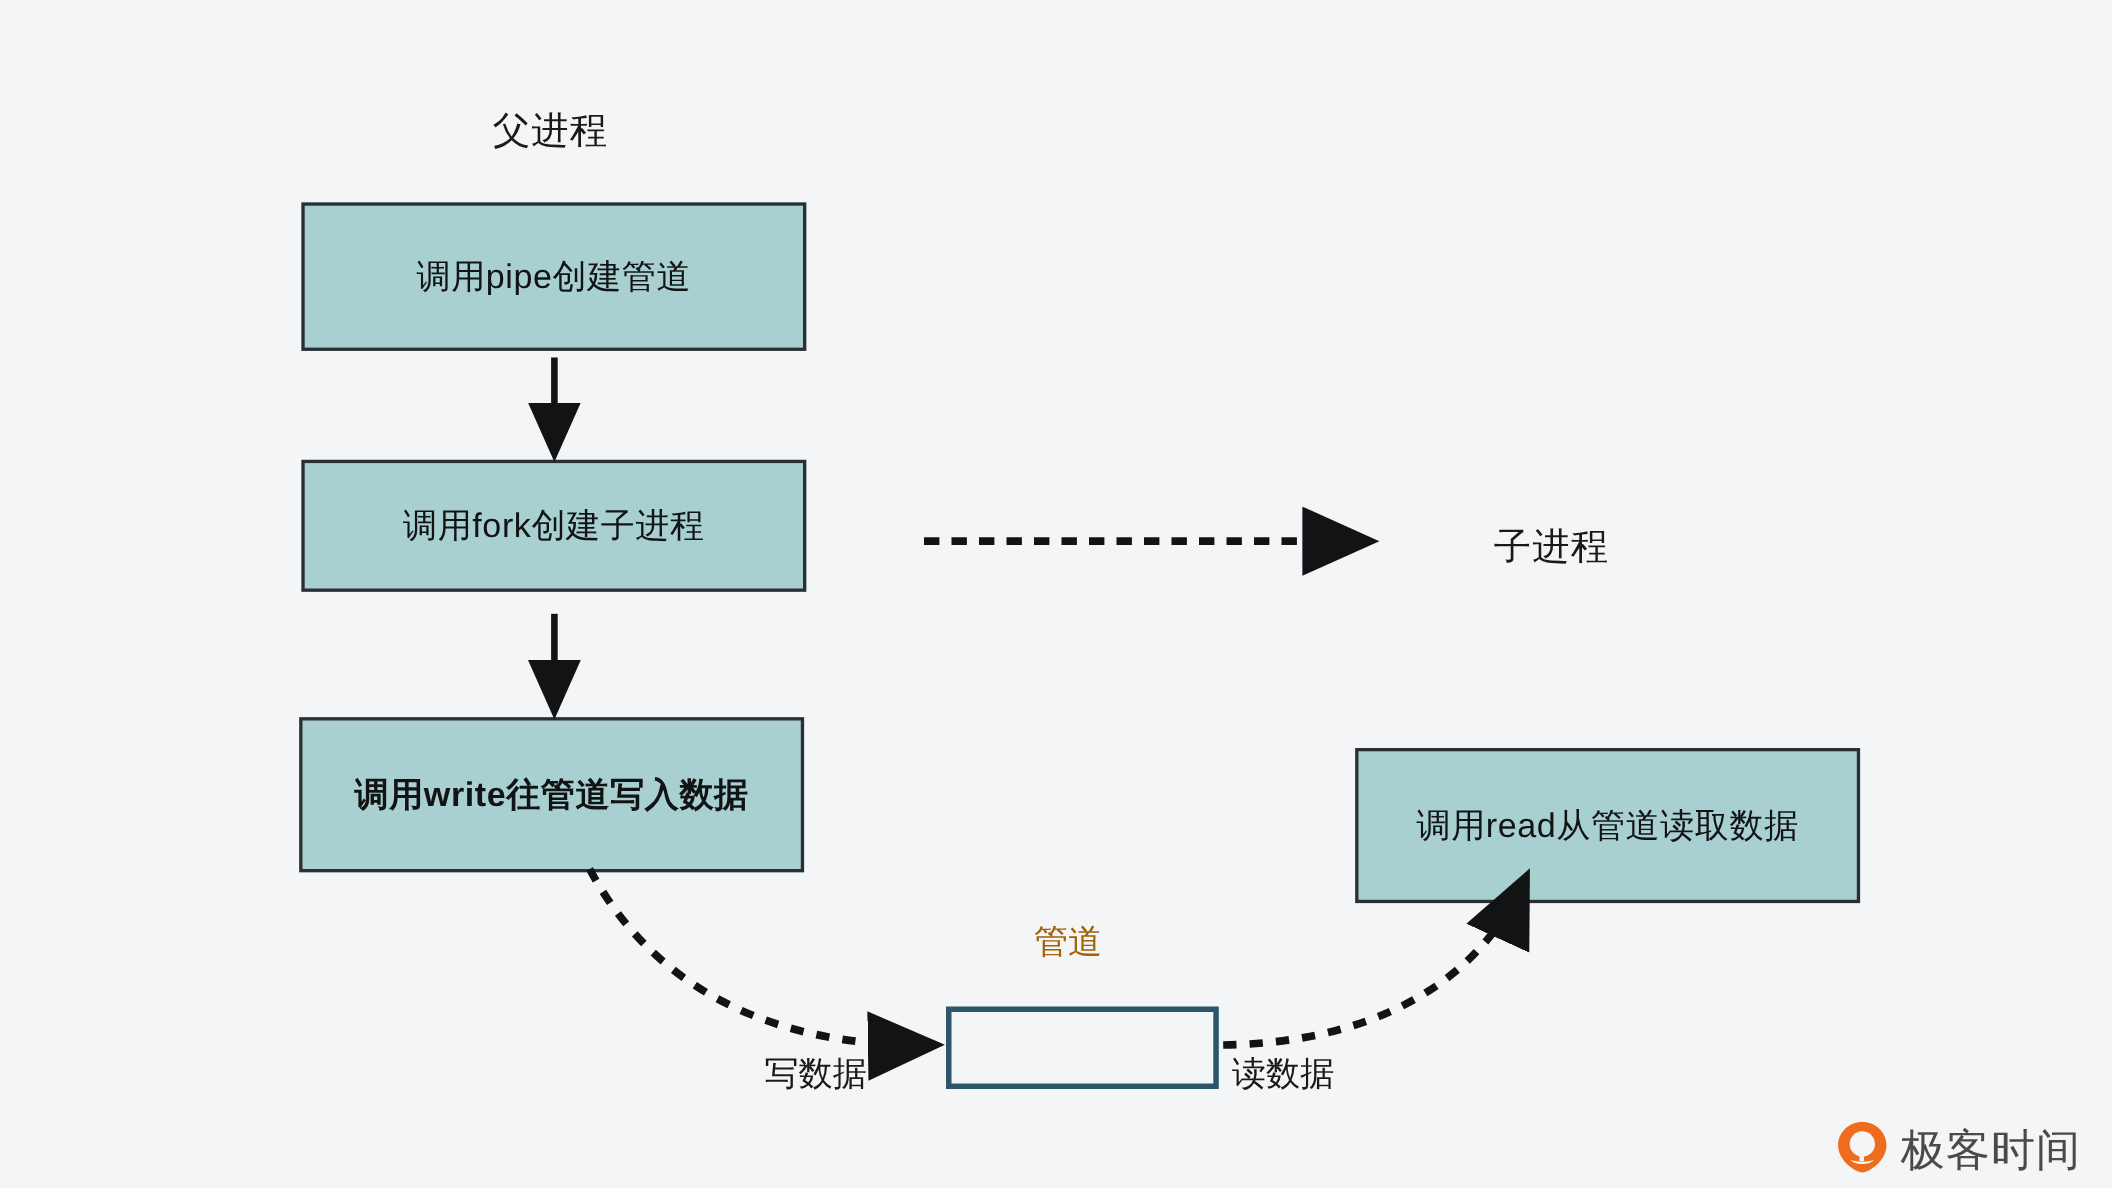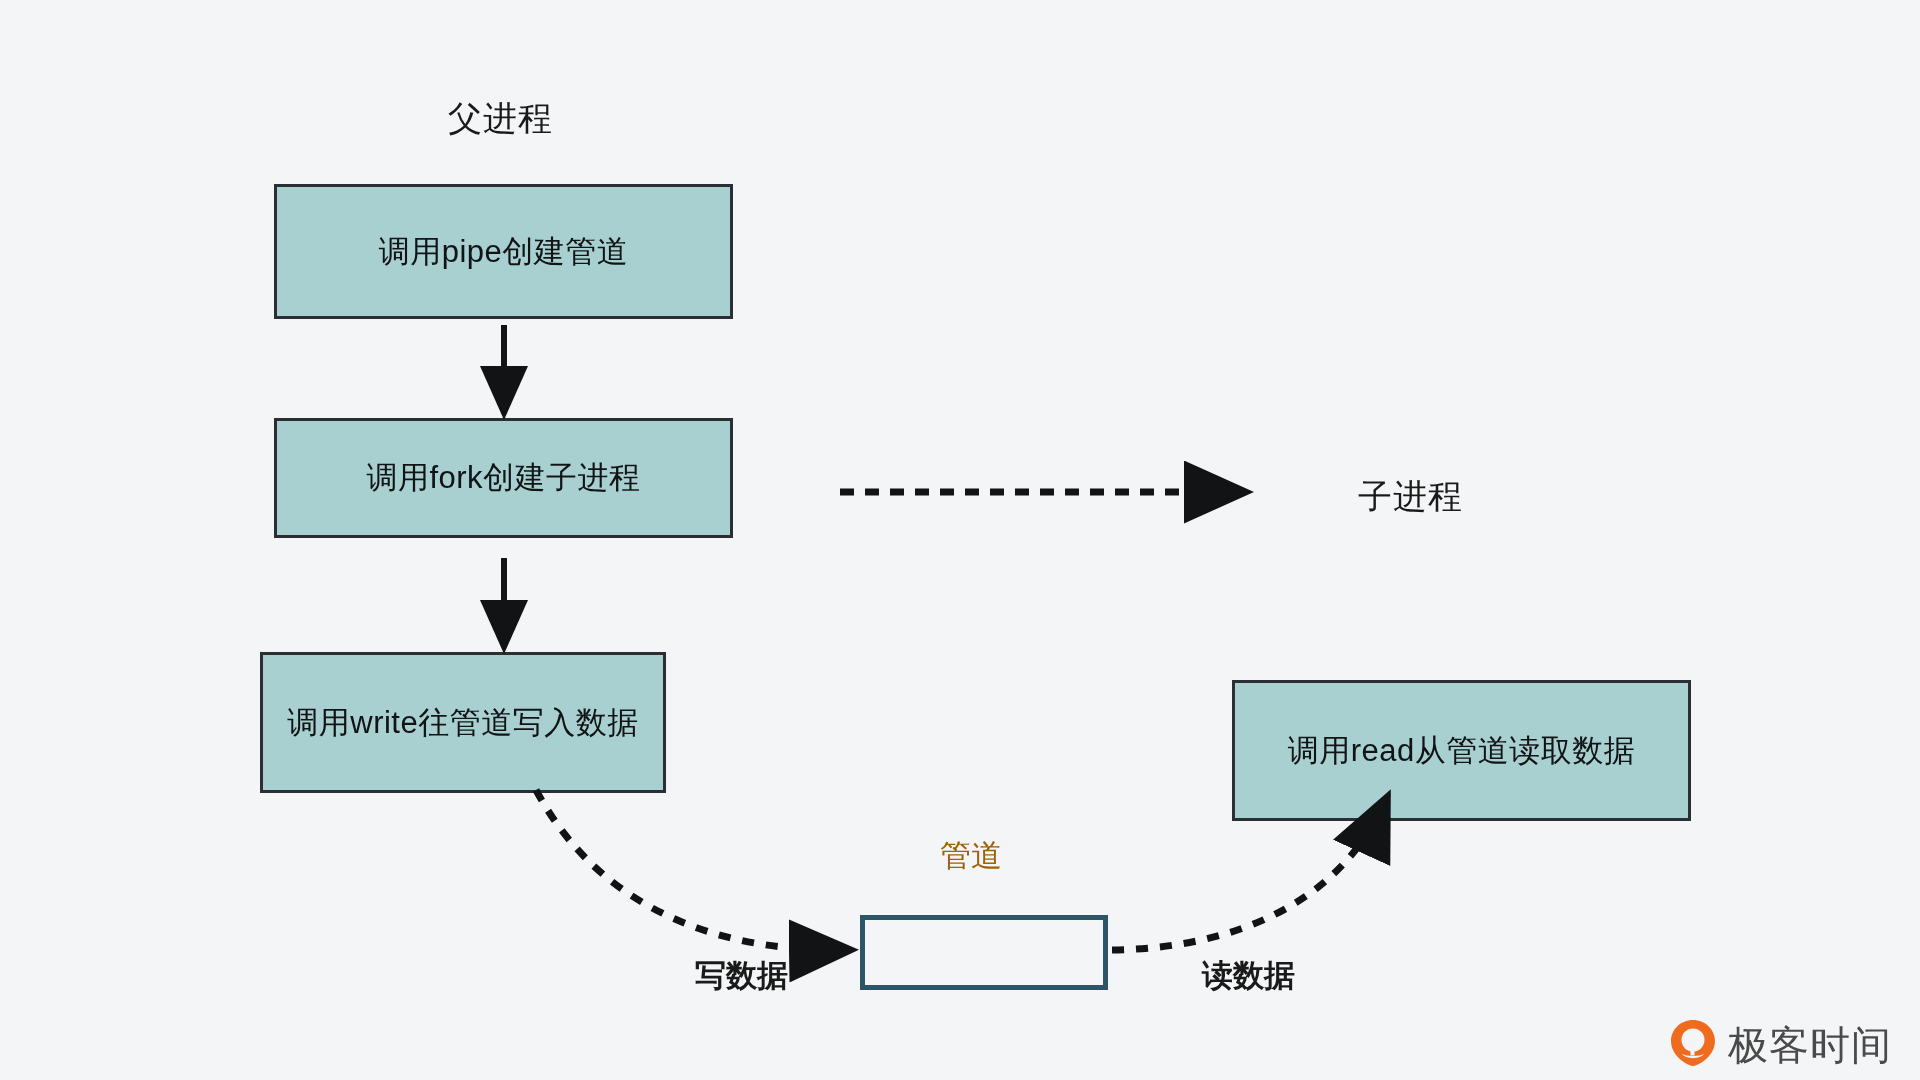--- a/index.html
+++ b/index.html
@@ -41,21 +41,21 @@
     display: flex;
     align-items: center;
     justify-content: center;
     color: #111315;
     font-size: 31px;
     letter-spacing: 0.5px;
     white-space: nowrap;
   }
   #box-pipe  { left: 274px; top: 184px; width: 459px; height: 135px; }
   #box-fork  { left: 274px; top: 418px; width: 459px; height: 120px; }
-  #box-write { left: 260px; top: 652px; width: 406px; height: 141px; }
+  #box-write { left: 272px; top: 652px; width: 459px; height: 141px; font-weight: bold; }
   #box-read  { left: 1232px; top: 652px; width: 459px; height: 141px; margin-top: 28px; }
 
   
   #pipe-rect {
     position: absolute;
     left: 860px;
     top: 915px;
     width: 248px;
     height: 75px;
     background: #f4f5f7;
@@ -70,24 +70,23 @@
     color: #a16207;
     white-space: nowrap;
   }
 
   
   .edge-label {
     position: absolute;
     font-size: 31px;
     color: #1a1a1a;
     white-space: nowrap;
-    font-weight: bold;
   }
   #label-write-data { left: 695px; top: 955px; }
-  #label-read-data  { left: 1202px; top: 955px; }
+  #label-read-data  { left: 1120px; top: 955px; }
 
   
   #connectors {
     position: absolute;
     left: 0;
     top: 0;
     width: 1920px;
     height: 1080px;
     pointer-events: none;
   }

